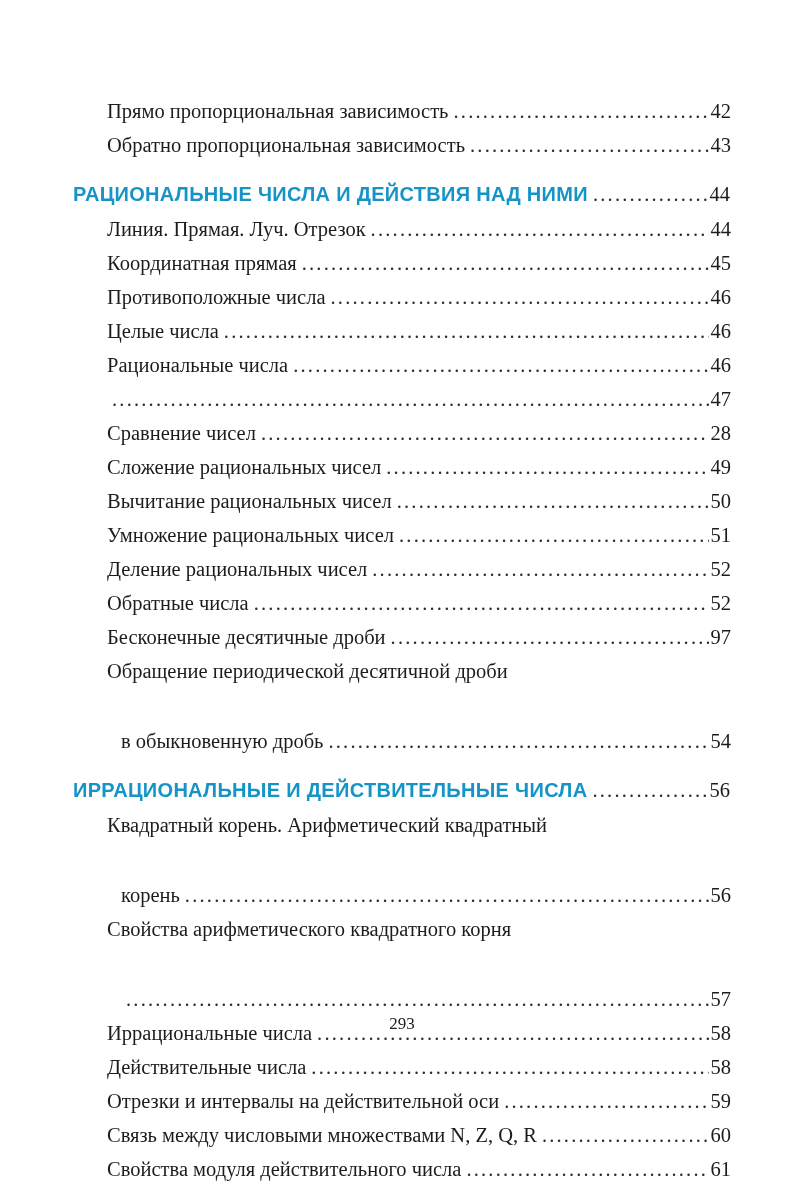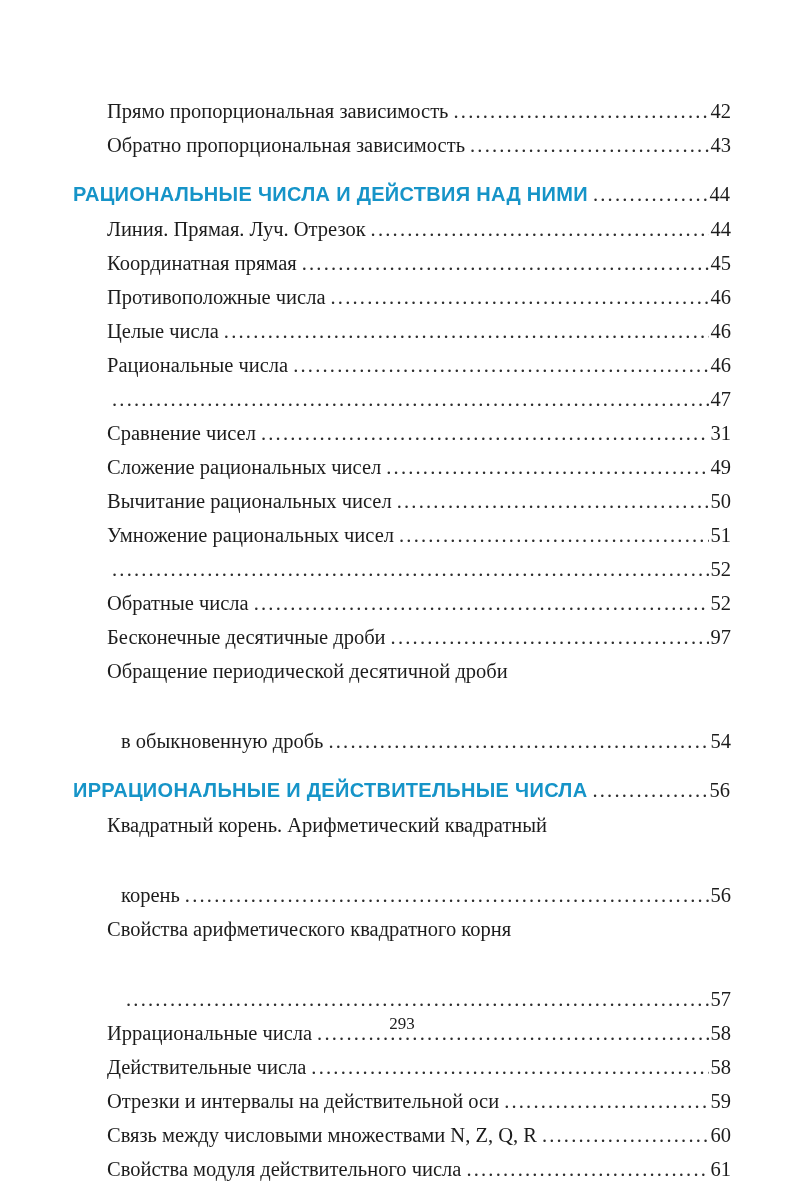--- a/index.html
+++ b/index.html
@@ -117,21 +117,21 @@
       <div class="entry item">
         <div class="line">
           <span class="dots">..........................................................................................................................................................................</span>
           <span class="pg">47</span>
         </div>
       </div>
       <div class="entry item">
         <div class="line">
           <span class="txt">Сравнение чисел</span>
           <span class="dots">..........................................................................................................................................................................</span>
-          <span class="pg">31</span>
+          <span class="pg">28</span>
         </div>
       </div>
       <div class="entry item">
         <div class="line">
           <span class="txt">Сложение рациональных чисел</span>
           <span class="dots">..........................................................................................................................................................................</span>
           <span class="pg">49</span>
         </div>
       </div>
       <div class="entry item">
@@ -143,20 +143,21 @@
       </div>
       <div class="entry item">
         <div class="line">
           <span class="txt">Умножение рациональных чисел</span>
           <span class="dots">..........................................................................................................................................................................</span>
           <span class="pg">51</span>
         </div>
       </div>
       <div class="entry item">
         <div class="line">
+          <span class="txt">Деление рациональных чисел</span>
           <span class="dots">..........................................................................................................................................................................</span>
           <span class="pg">52</span>
         </div>
       </div>
       <div class="entry item">
         <div class="line">
           <span class="txt">Обратные числа</span>
           <span class="dots">..........................................................................................................................................................................</span>
           <span class="pg">52</span>
         </div>

